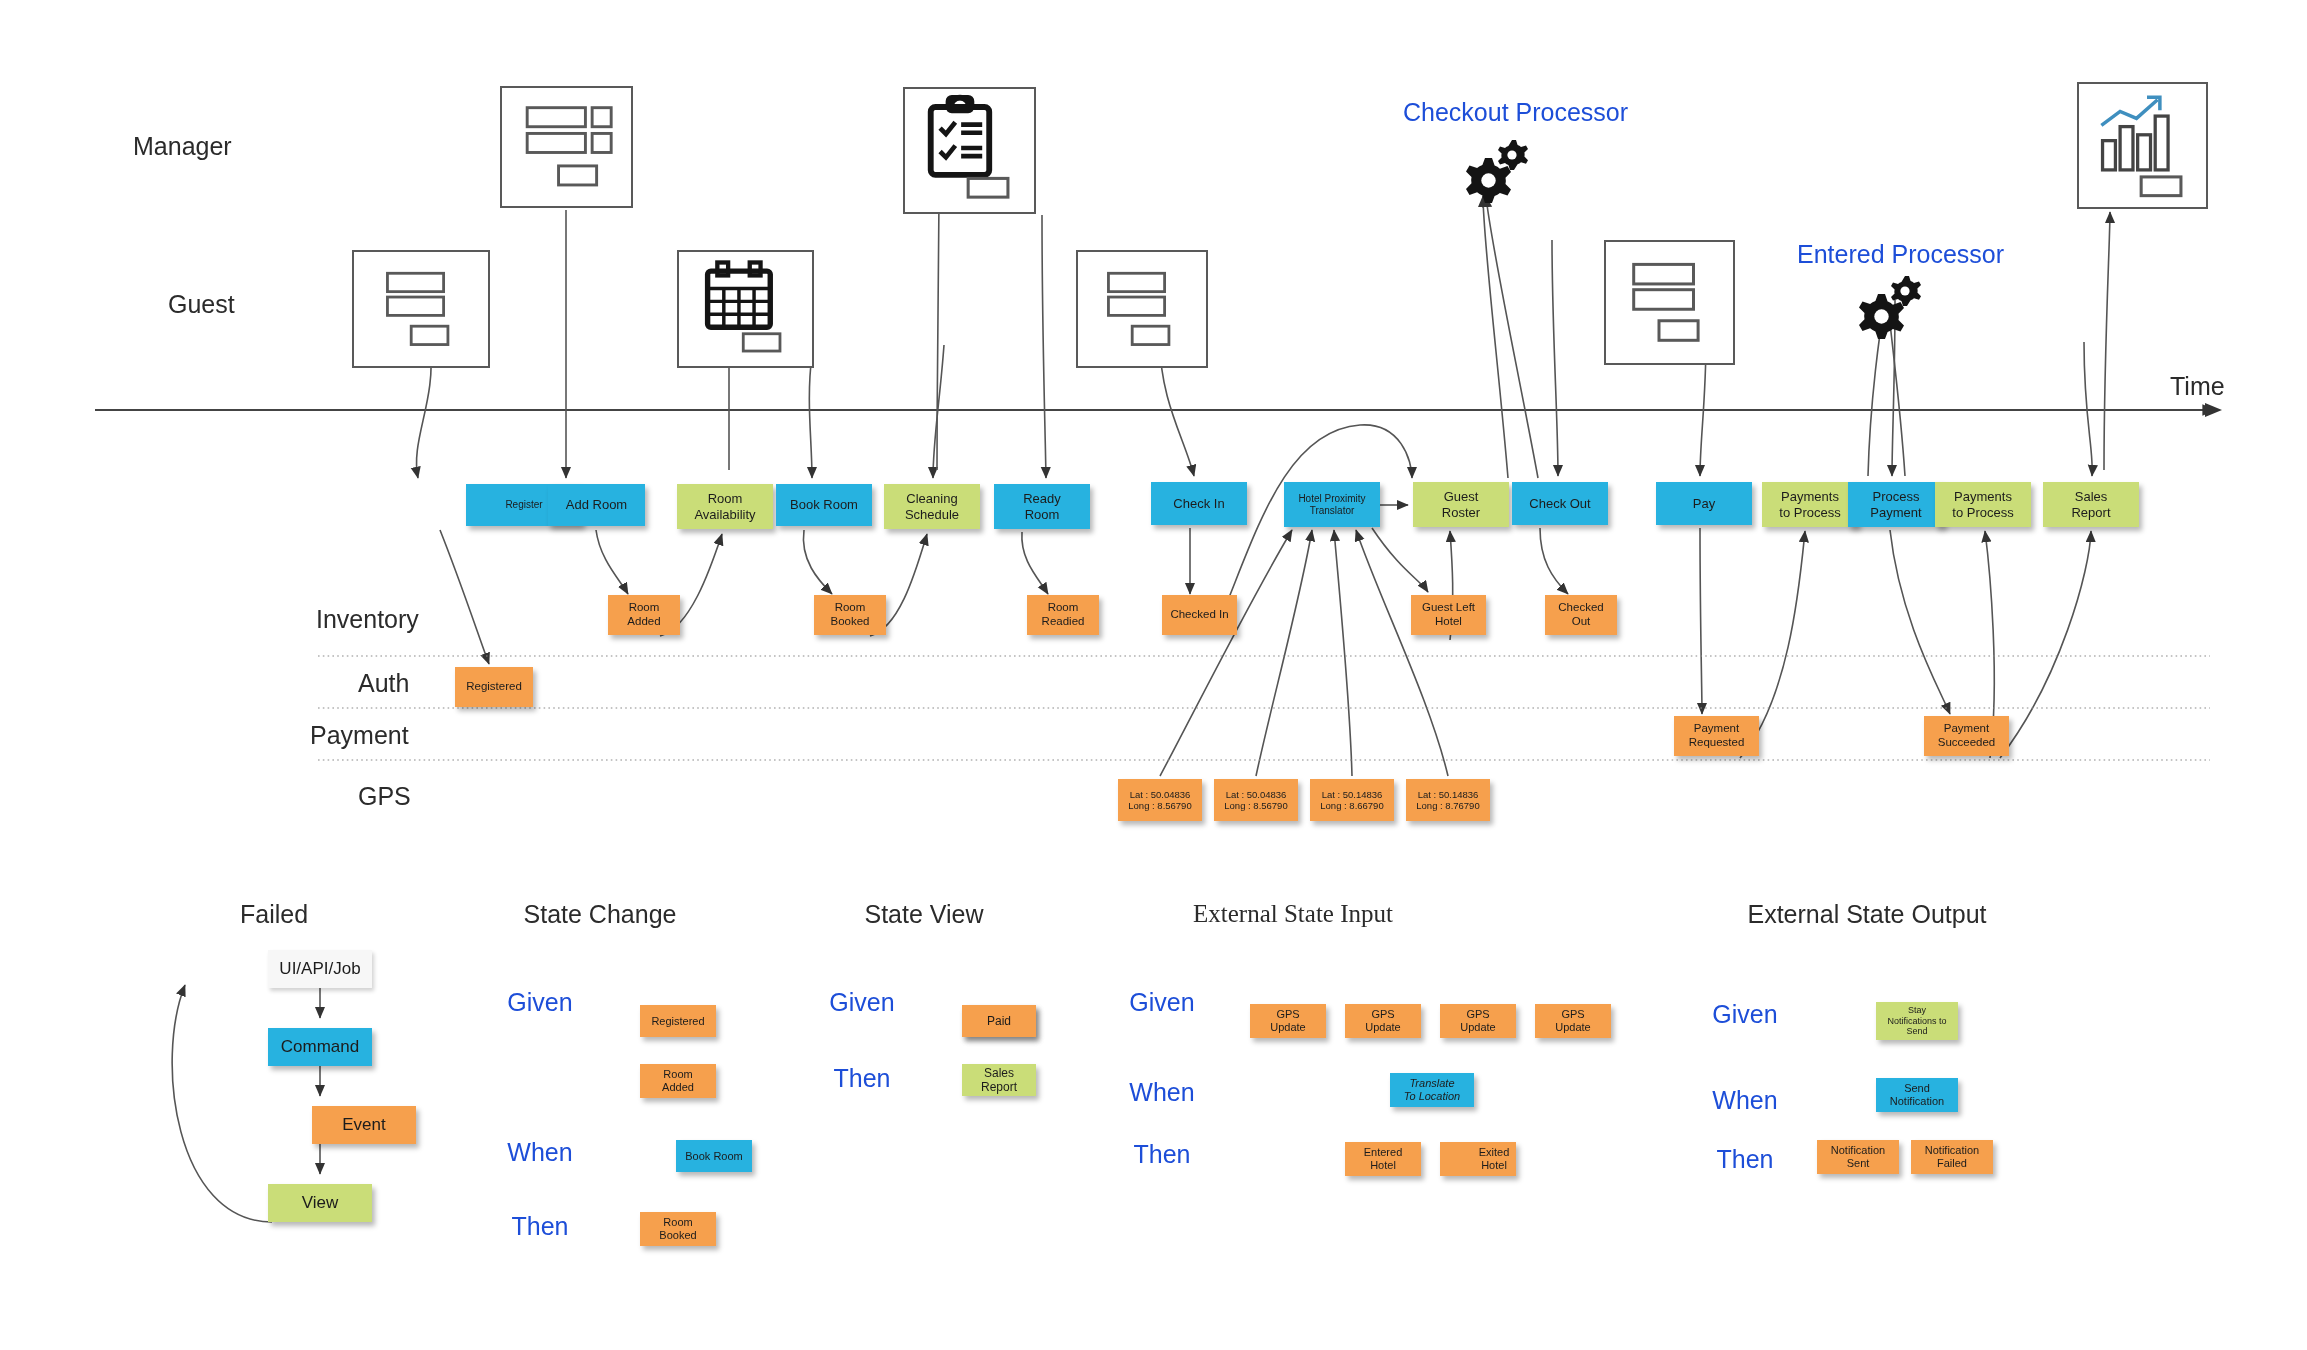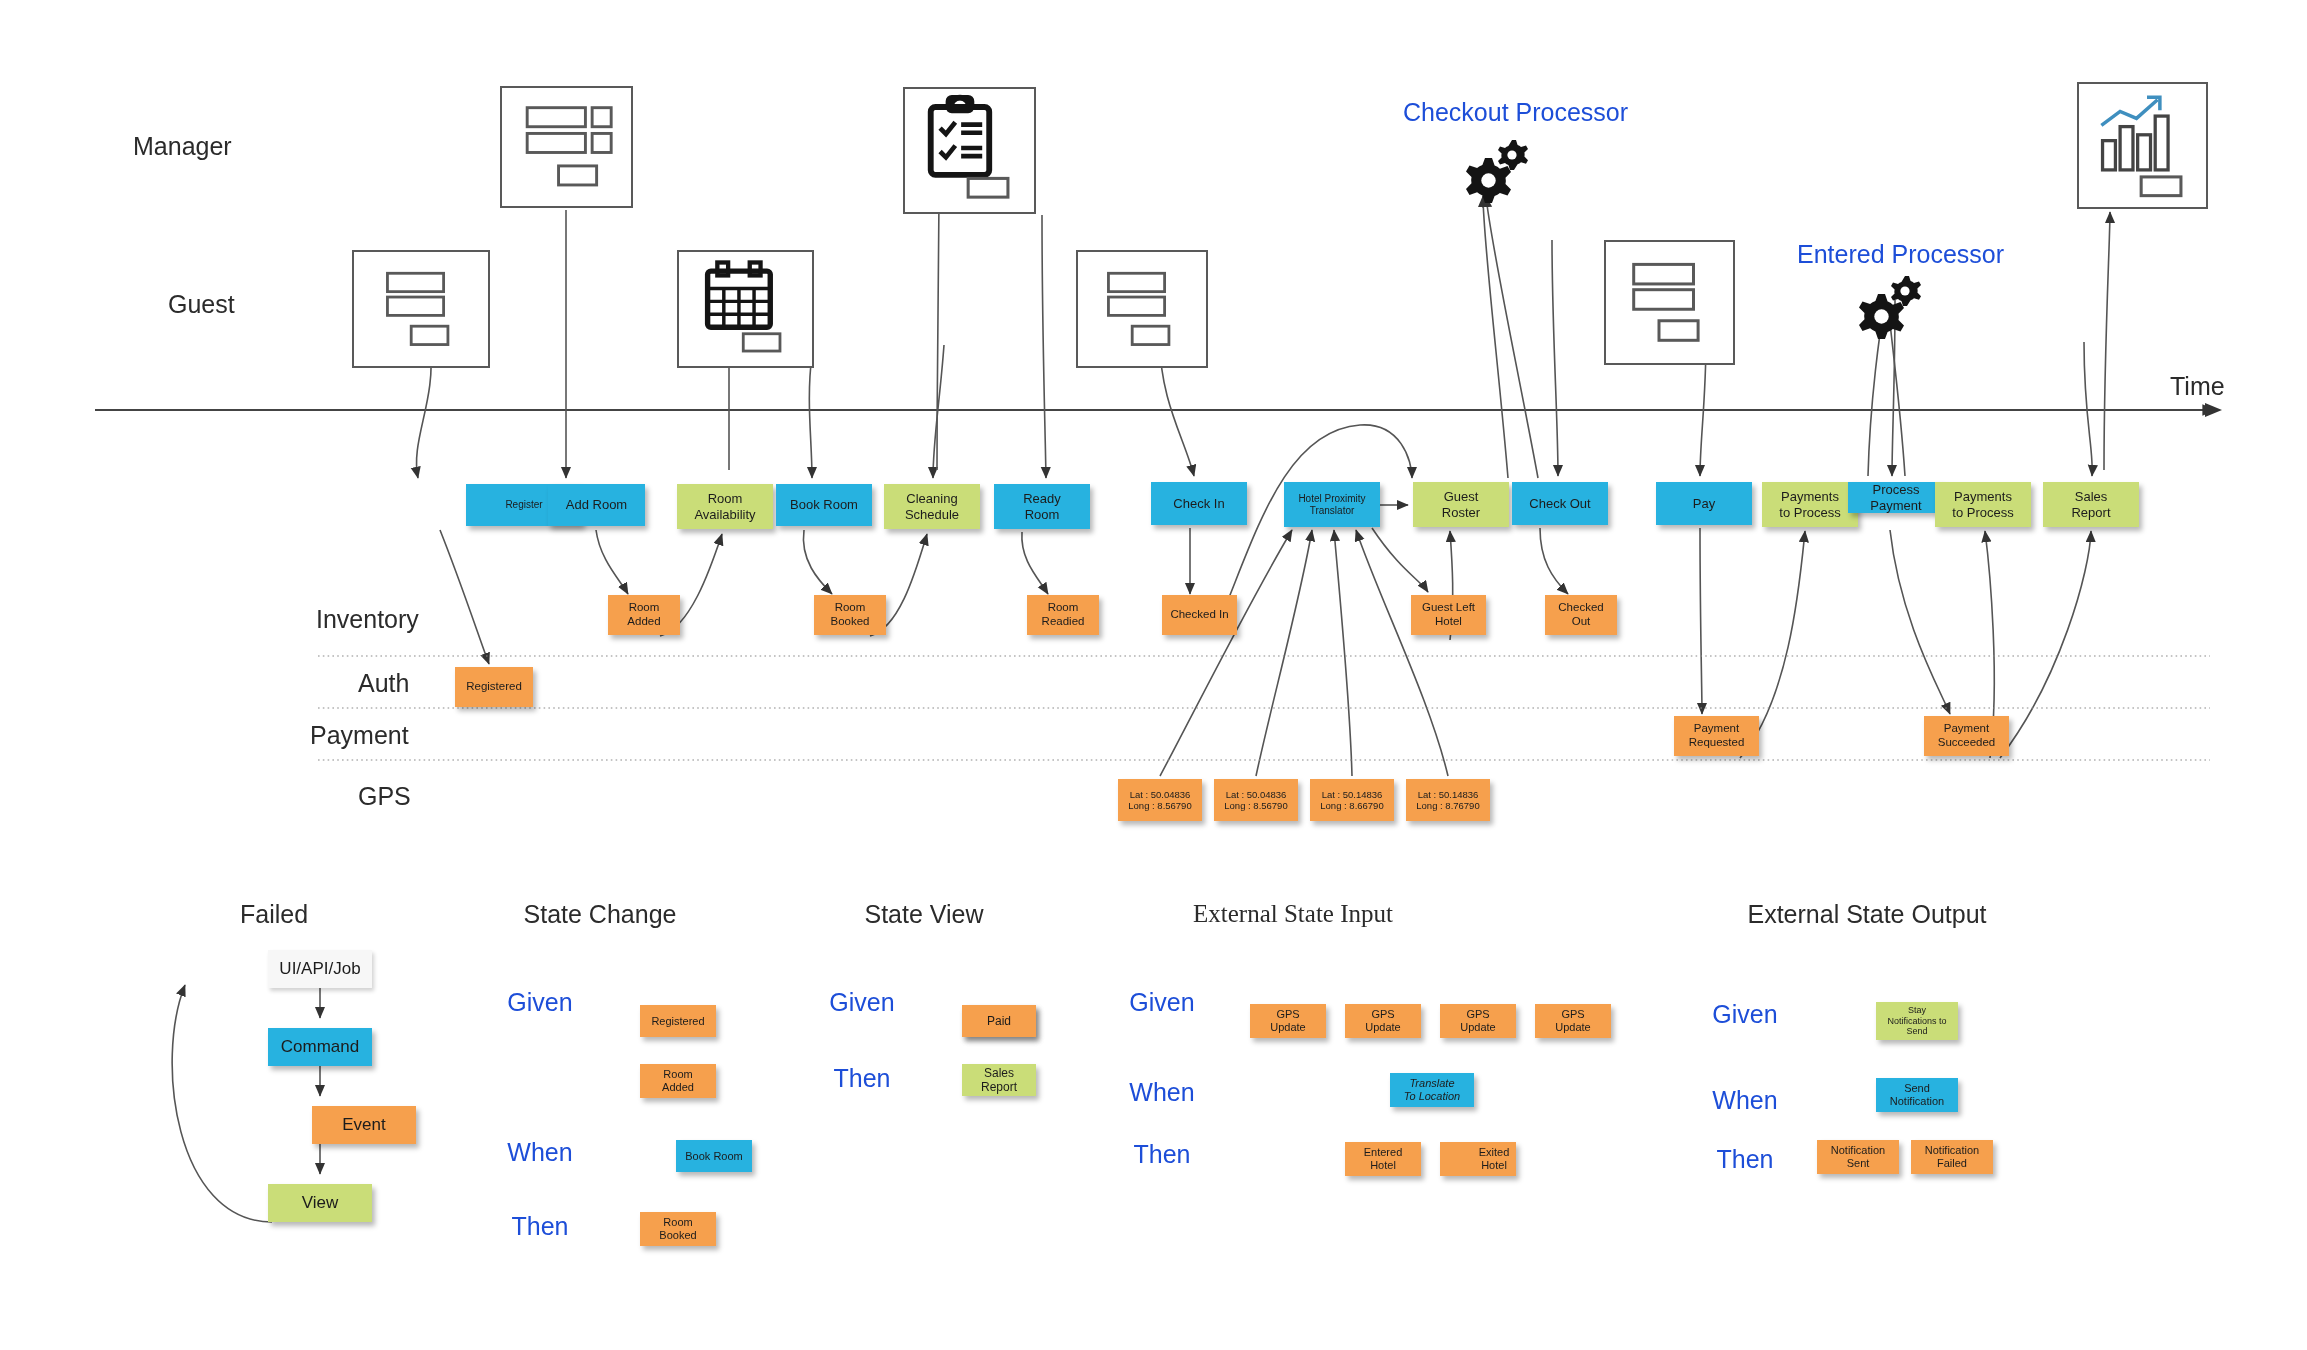--- a/index.html
+++ b/index.html
@@ -250,21 +250,21 @@
       <div class="note cmd" style="left: 1512px; top: 482px; width: 96px; height: 43px; font-size: 13px;">
         <span style="white-space: pre-line;">Check Out</span>
       </div>
       <div class="note cmd" style="left: 1656px; top: 482px; width: 96px; height: 43px; font-size: 13px;">
         <span style="white-space: pre-line;">Pay</span>
       </div>
       <div class="note view" style="left: 1762px; top: 482px; width: 96px; height: 45px; font-size: 13px;">
         <span style="white-space: pre-line;">Payments
 to Process</span>
       </div>
-      <div class="note cmd" style="left: 1848px; top: 482px; width: 96px; height: 31px; font-size: 13px;">
+      <div class="note cmd" style="left: 1848px; top: 482px; width: 96px; height: 45px; font-size: 13px;">
         <span style="white-space: pre-line;">Process
 Payment</span>
       </div>
       <div class="note view" style="left: 1935px; top: 482px; width: 96px; height: 45px; font-size: 13px;">
         <span style="white-space: pre-line;">Payments
 to Process</span>
       </div>
       <div class="note view" style="left: 2043px; top: 482px; width: 96px; height: 45px; font-size: 13px;">
         <span style="white-space: pre-line;">Sales
 Report</span>

